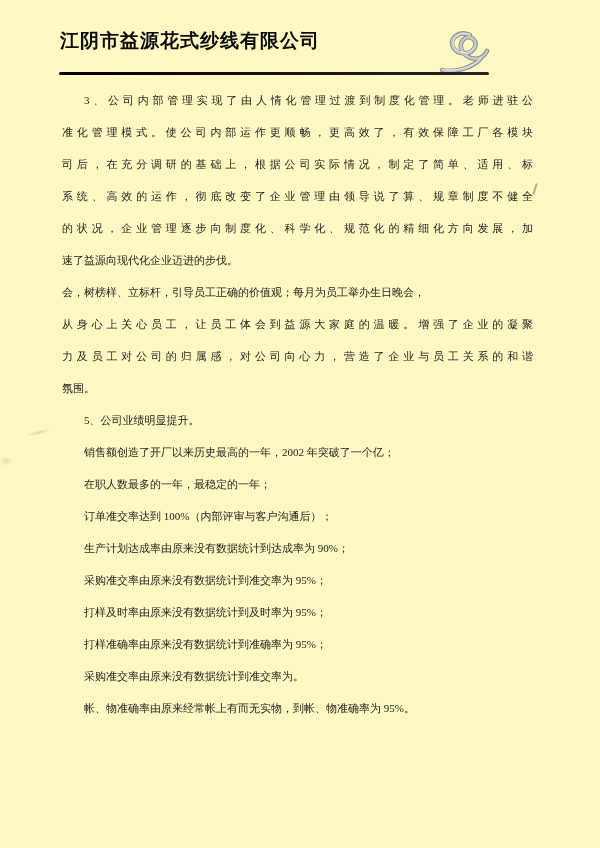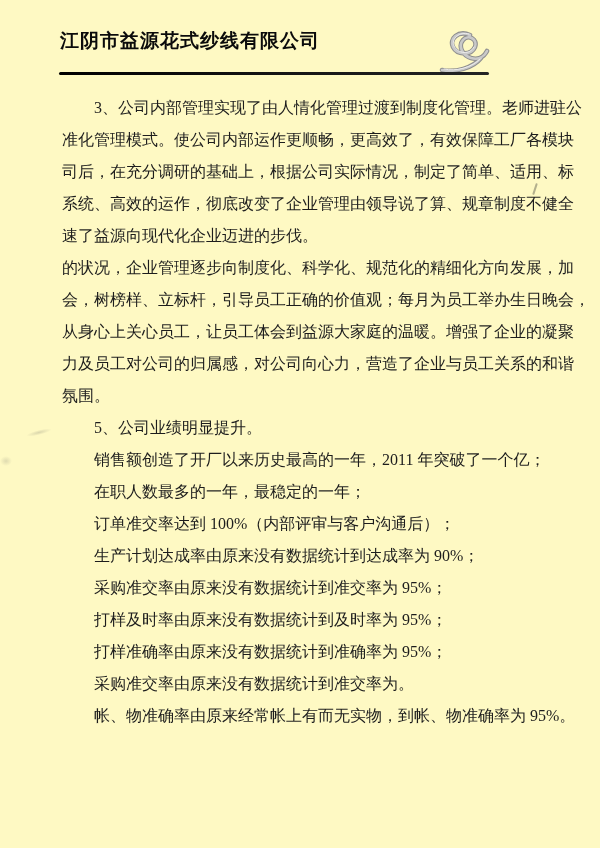--- a/index.html
+++ b/index.html
@@ -15,22 +15,22 @@
     letter-spacing:1px;white-space:nowrap;
   }
   .header-rule{
     position:absolute;left:59px;top:72px;width:430px;height:3px;
     background:linear-gradient(90deg,#000 0%,#161616 55%,#242424 100%);
     border-radius:2px;
   }
   .logo{position:absolute;left:437px;top:29px;width:60px;height:48px;}
   
   .doc-body{
-    position:absolute;left:62px;top:92px;width:471px;
-    font-size:16px;color:#1d1d1d;
+    position:absolute;left:62px;top:84px;width:471px;
+    font-size:11px;color:#1d1d1d;
   }
   .line{
     display:block;height:32px;line-height:32px;
     white-space:nowrap;letter-spacing:0;
   }
   .j{text-align:justify;text-align-last:justify;}
   .indent{text-indent:2em;}
   
   .smudge-a{
     position:absolute;left:26px;top:430px;width:26px;height:5px;
@@ -74,31 +74,31 @@
   </div>
 
   <div class="header-rule"></div>
 
   <div class="doc-body">
 
     <div class="line j indent">3、公司内部管理实现了由人情化管理过渡到制度化管理。老师进驻公</div>
     <div class="line j">准化管理模式。使公司内部运作更顺畅，更高效了，有效保障工厂各模块</div>
     <div class="line j">司后，在充分调研的基础上，根据公司实际情况，制定了简单、适用、标</div>
     <div class="line j">系统、高效的运作，彻底改变了企业管理由领导说了算、规章制度不健全</div>
+    <div class="line j">的状况，企业管理逐步向制度化、科学化、规范化的精细化方向发展，加</div>
     <div class="line">速了益源向现代化企业迈进的步伐。</div>
-    <div class="line j">的状况，企业管理逐步向制度化、科学化、规范化的精细化方向发展，加</div>
 
     <div class="line">会，树榜样、立标杆，引导员工正确的价值观；每月为员工举办生日晚会，</div>
     <div class="line j">从身心上关心员工，让员工体会到益源大家庭的温暖。增强了企业的凝聚</div>
     <div class="line j">力及员工对公司的归属感，对公司向心力，营造了企业与员工关系的和谐</div>
     <div class="line">氛围。</div>
 
     <div class="line indent">5、公司业绩明显提升。</div>
 
-    <div class="line indent">销售额创造了开厂以来历史最高的一年，2011 年突破了一个亿；</div>
+    <div class="line indent">销售额创造了开厂以来历史最高的一年，2002 年突破了一个亿；</div>
     <div class="line indent">在职人数最多的一年，最稳定的一年；</div>
     <div class="line indent">订单准交率达到 100%（内部评审与客户沟通后）；</div>
     <div class="line indent">生产计划达成率由原来没有数据统计到达成率为 90%；</div>
     <div class="line indent">采购准交率由原来没有数据统计到准交率为 95%；</div>
     <div class="line indent">打样及时率由原来没有数据统计到及时率为 95%；</div>
     <div class="line indent">打样准确率由原来没有数据统计到准确率为 95%；</div>
     <div class="line indent">采购准交率由原来没有数据统计到准交率为。</div>
     <div class="line indent">帐、物准确率由原来经常帐上有而无实物，到帐、物准确率为 95%。</div>
 
   </div>

